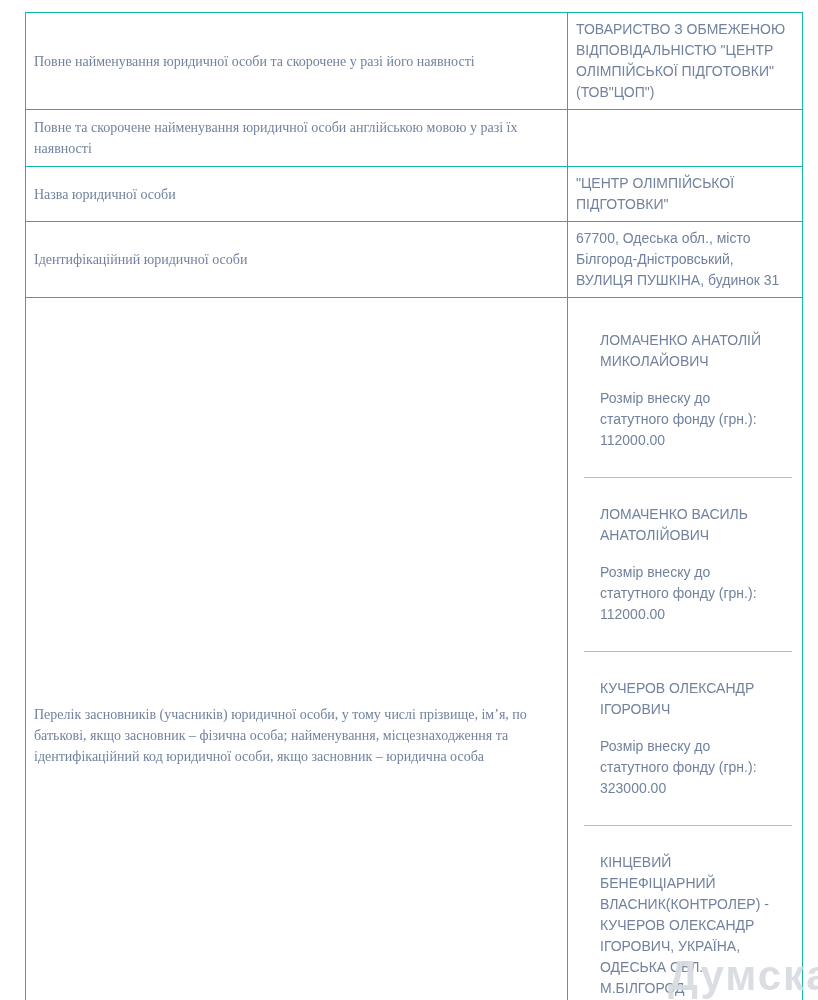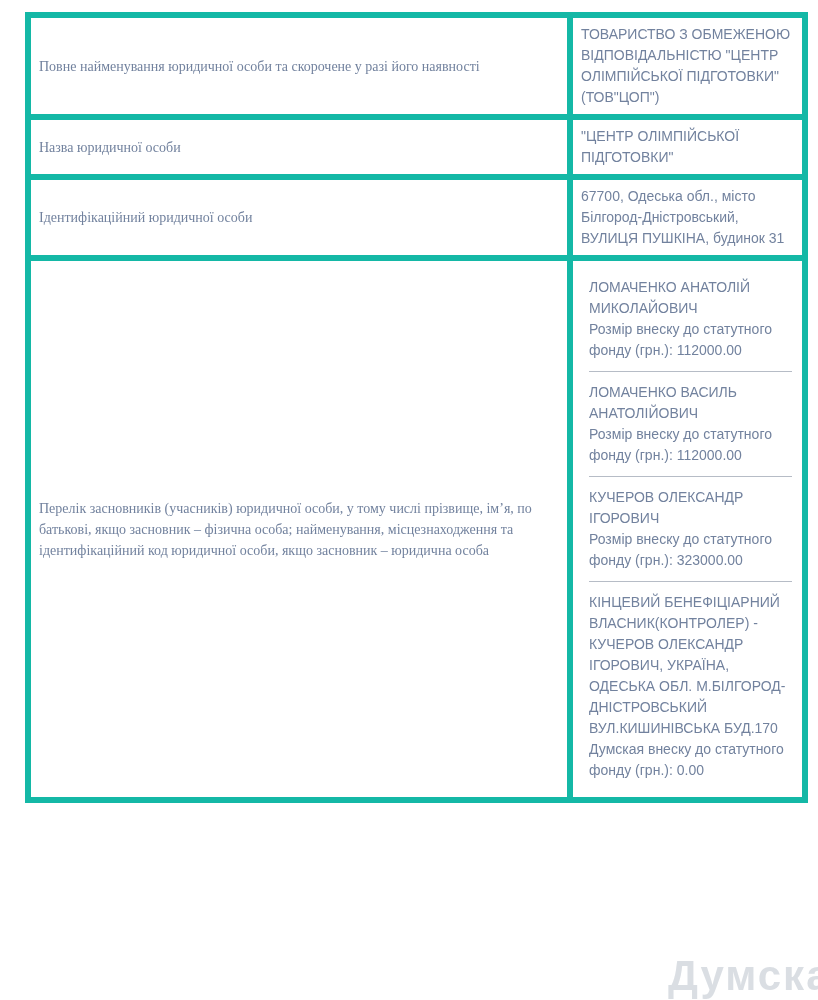--- a/index.html
+++ b/index.html
@@ -14,40 +14,40 @@
   }
   table.registry {
     position: absolute;
     left: 25px;
     top: 12px;
     width: 777px;
     border-collapse: collapse;
     table-layout: fixed;
   }
   table.registry td {
-    border: 6px solid #14b8a6;
+    border: 1px solid #14b8a6;
     vertical-align: middle;
     color: #72829e;
     font-size: 14px;
     line-height: 21px;
     padding: 6px 8px;
     word-wrap: break-word;
   }
   td.label-cell { width: 542px; font-family: Liberation Serif, serif; }
   td.value-cell { width: 235px; }
   tr.r1 td { height: 95px; }
   tr.r2 td { height: 57px; }
   tr.r3 td { height: 56px; }
   tr.r4 td { height: 51px; }
   tr.r5 td { height: 35px; }
   tr.r6 td { height: 78px; }
   tr.r7 td { height: 75px; }
   td.founders-cell { padding: 0; vertical-align: top; }
   .founder-entry { padding: 10px 8px; }
-  .founder-entry p { margin: 0; }
+  .founder-entry p { margin: 16px; }
   .entry-divider {
     height: 1px;
     background: #b6bcc6;
     margin: 0 2px 0 8px;
   }
   .watermark {
     position: absolute;
     left: 668px;
     top: 952px;
     font-size: 42px;
@@ -61,20 +61,24 @@
 </style>
 </head>
 <body>
 
 <div class="page">
   <table class="registry">
     <tbody>
       <tr class="r1">
         <td class="label-cell">Повне найменування юридичної особи та скорочене у разі його наявності</td>
         <td class="value-cell">ТОВАРИСТВО З ОБМЕЖЕНОЮ ВІДПОВІДАЛЬНІСТЮ "ЦЕНТР ОЛІМПІЙСЬКОЇ ПІДГОТОВКИ" (ТОВ"ЦОП")</td>
+      </tr>
+      <tr class="r2">
+        <td class="label-cell">Повне та скорочене найменування юридичної особи англійською мовою у разі їх наявності</td>
+        <td class="value-cell"></td>
       </tr>
       <tr class="r4">
         <td class="label-cell">Назва юридичної особи</td>
         <td class="value-cell">"ЦЕНТР ОЛІМПІЙСЬКОЇ ПІДГОТОВКИ"</td>
       </tr>
       <tr class="r7">
         <td class="label-cell">Ідентифікаційний юридичної особи</td>
         <td class="value-cell">67700, Одеська обл., місто Білгород-Дністровський, ВУЛИЦЯ ПУШКІНА, будинок 31</td>
       </tr>
       <tr class="r8">

